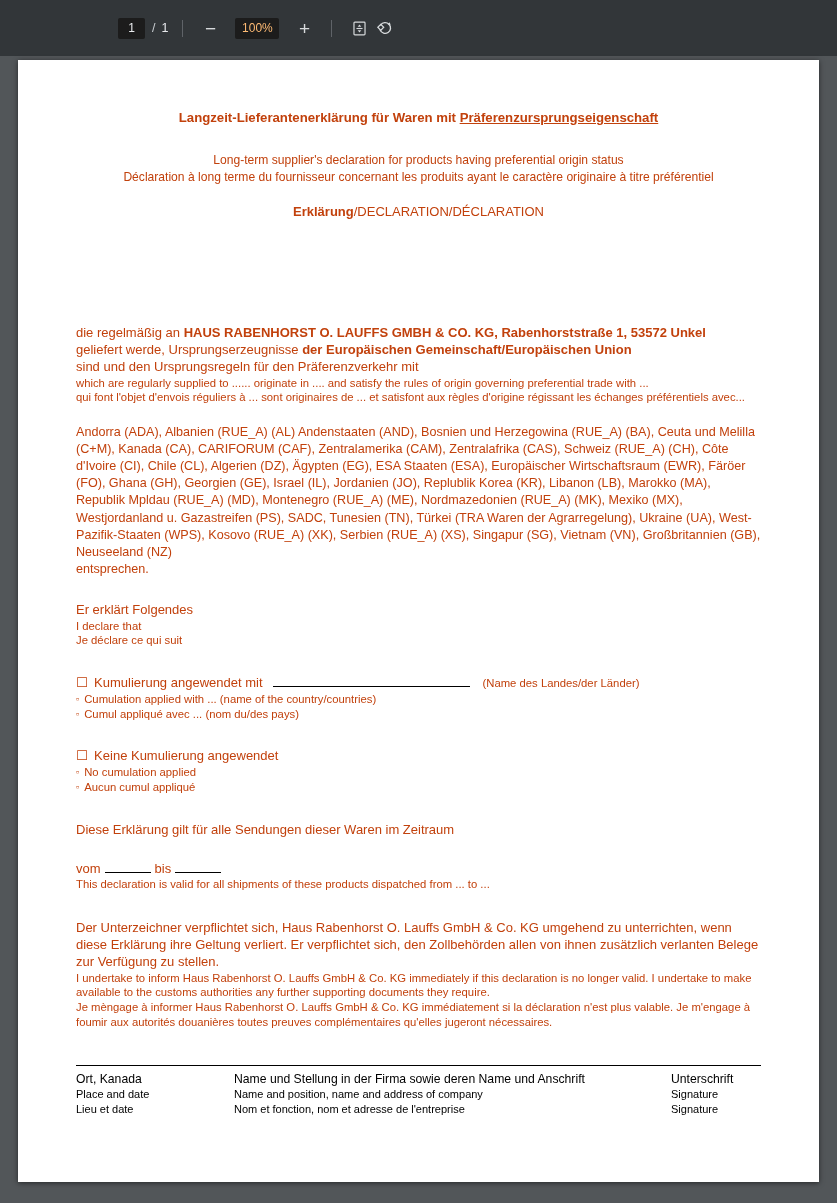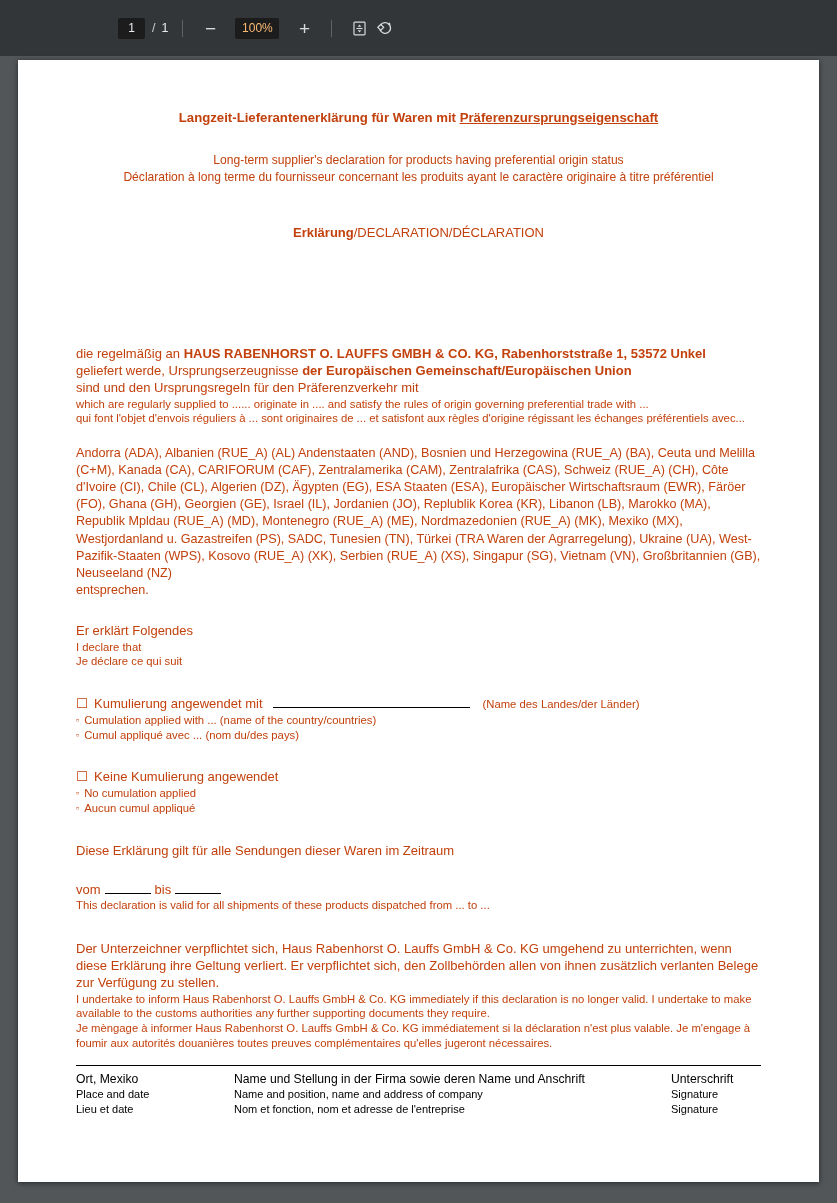--- a/index.html
+++ b/index.html
@@ -138,21 +138,21 @@
 
   .subtitle-block {
     text-align: center;
     margin-top: 25px;
     font-size: 12.1px;
     line-height: 1.42;
   }
 
   .decl-line {
     text-align: center;
-    margin-top: 39px;
+    margin-top: 18px;
     font-size: 13px;
   }
   .decl-line b { font-weight: bold; }
 
   .intro {
     margin-top: 32px;
   }
   .lg { font-size: 13px; }
   .sm { font-size: 11.3px; line-height: 1.3; }
 
@@ -352,21 +352,21 @@
         <div class="sm">I undertake to inform Haus Rabenhorst O. Lauffs GmbH &amp; Co. KG immediately if this declaration is no longer valid. I undertake to make available to the customs authorities any further supporting documents they require.</div>
         <div class="sm">Je mèngage à informer Haus Rabenhorst O. Lauffs GmbH &amp; Co. KG immédiatement si la déclaration n'est plus valable. Je m'engage à foumir aux autorités douanières toutes preuves complémentaires qu'elles jugeront nécessaires.</div>
       </div>
 
     </div>
 
     <div class="footer">
       <div class="footer-rule"></div>
       <div class="footer-cols">
         <div class="fcol1">
-          <div class="f-de">Ort, Mexiko</div>
+          <div class="f-de">Ort, Kanada</div>
           <div class="f-tr">Place and date</div>
           <div class="f-tr">Lieu et date</div>
         </div>
         <div class="fcol2">
           <div class="f-de">Name und Stellung in der Firma sowie deren Name und Anschrift</div>
           <div class="f-tr">Name and position, name and address of company</div>
           <div class="f-tr">Nom et fonction, nom et adresse de l'entreprise</div>
         </div>
         <div class="fcol3">
           <div class="f-de">Unterschrift</div>

